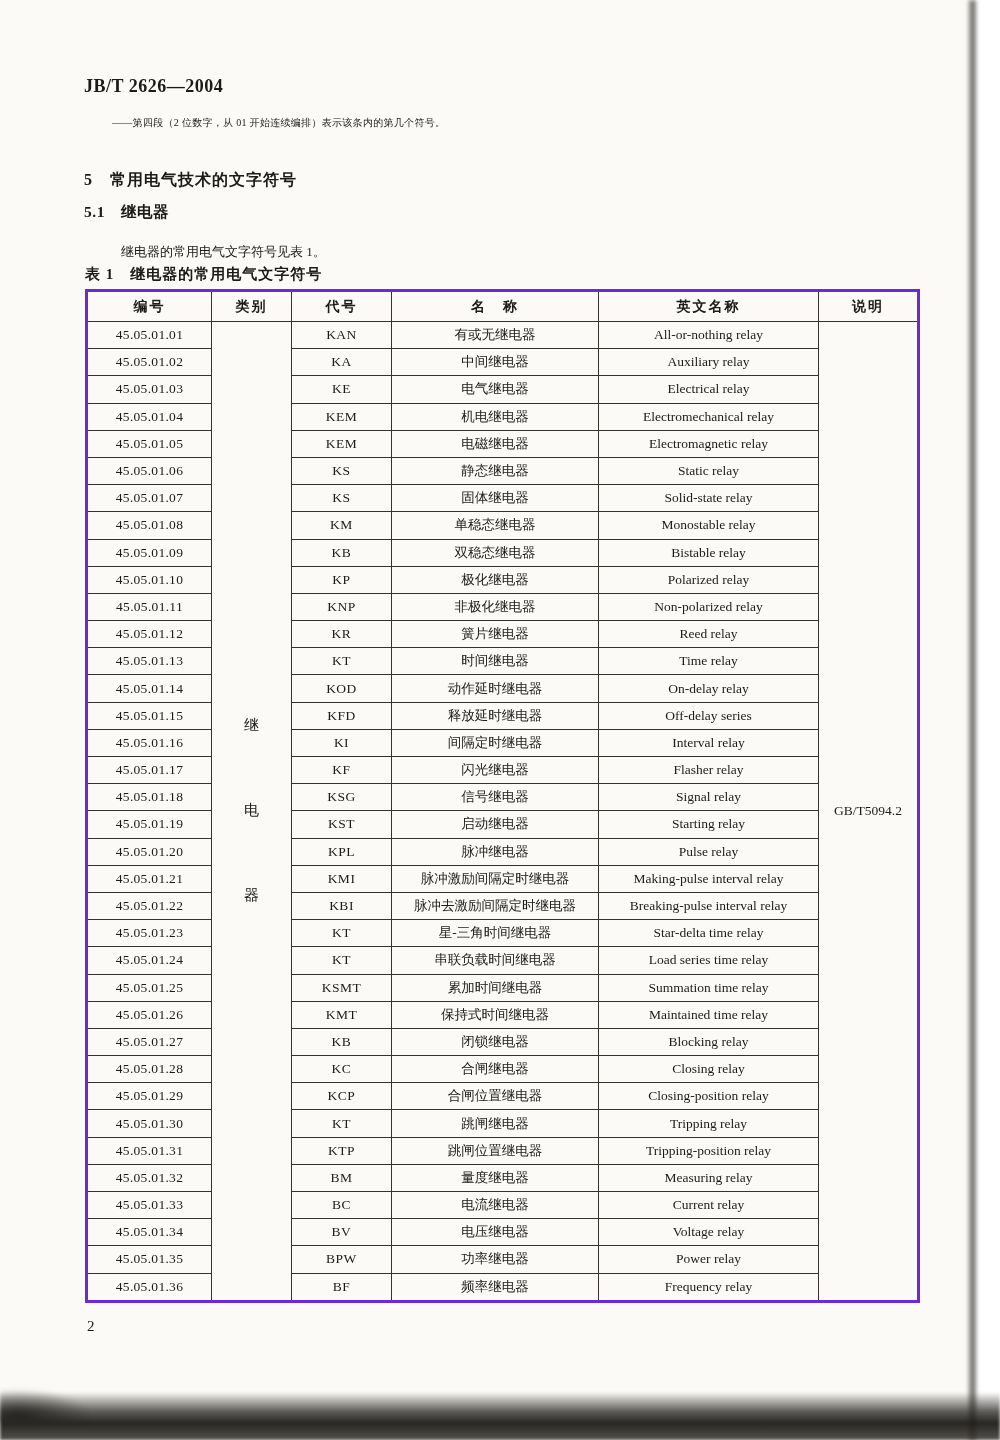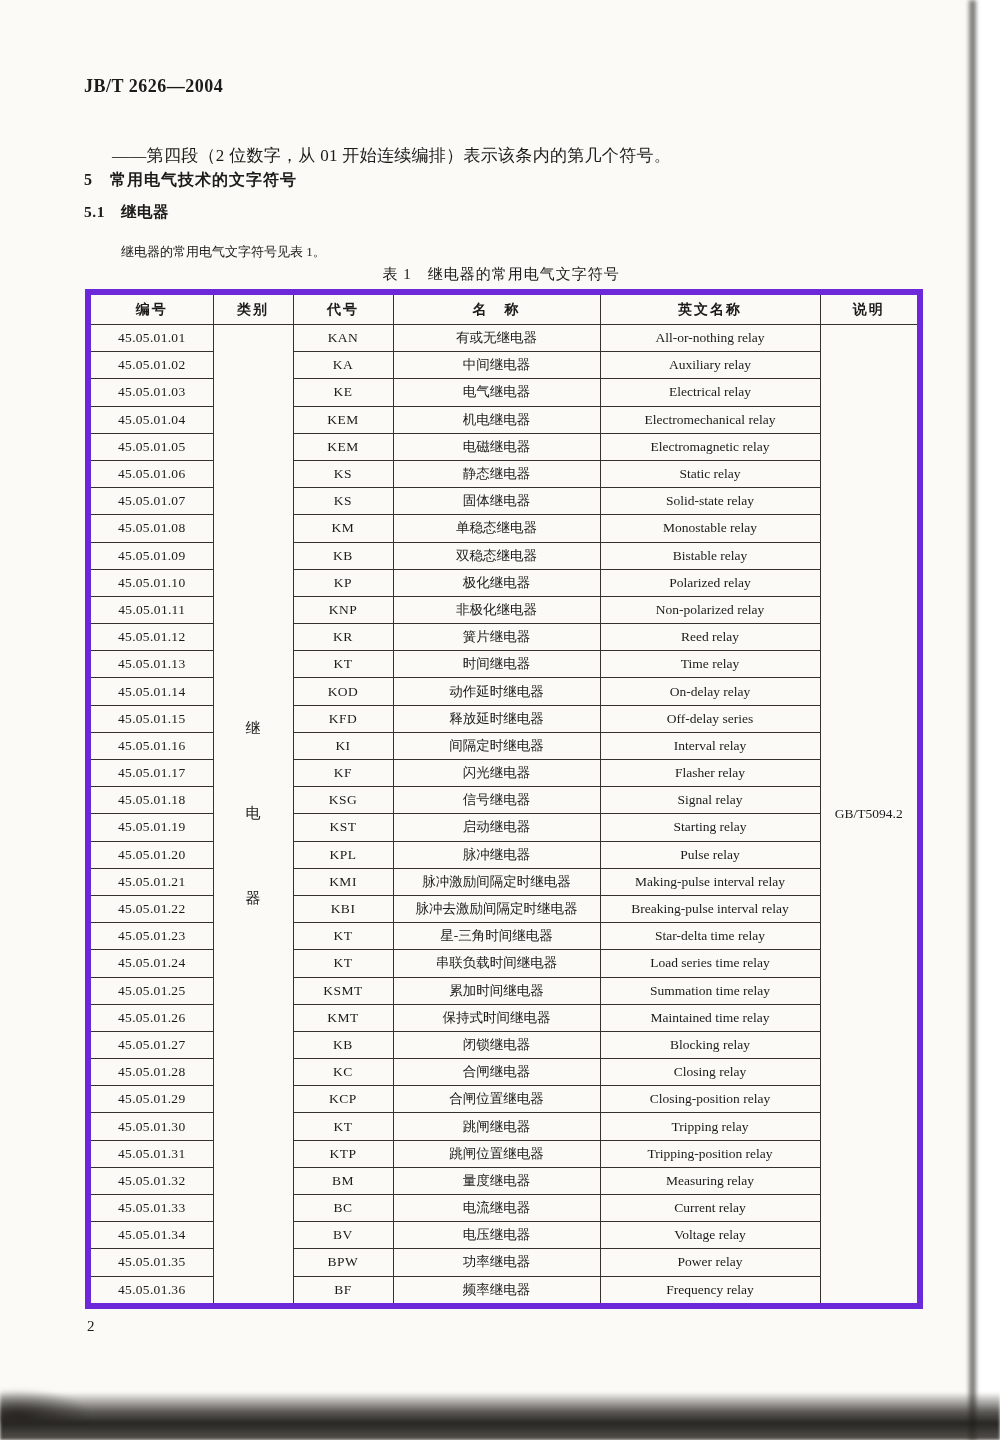--- a/index.html
+++ b/index.html
@@ -27,30 +27,30 @@
     filter:blur(2px);
   }
   .watermark{
     position:absolute;left:280px;top:133px;z-index:1;
     font-family:"Liberation Sans","DejaVu Sans",sans-serif;
     font-size:64px;font-weight:bold;letter-spacing:3px;
     color:rgba(170,189,201,.72);
   }
   .content{position:relative;z-index:2;}
   .doc-number{position:absolute;left:84px;top:76px;font-size:18px;font-weight:bold;letter-spacing:.5px;}
-  .intro-line{position:absolute;left:112px;top:144px;font-size:17px;letter-spacing:.3px;}
+  .intro-line{position:absolute;left:112px;top:116px;font-size:10px;letter-spacing:.3px;}
   .section-heading{position:absolute;left:84px;top:170px;font-size:16px;font-weight:bold;letter-spacing:1px;}
   .subsection-heading{position:absolute;left:84px;top:202px;font-size:15.5px;font-weight:bold;letter-spacing:.5px;}
   .subsection-text{position:absolute;left:121px;top:243px;font-size:13px;}
-  .table-title{position:absolute;left:85px;top:265px;width:832px;text-align:center;font-size:15px;font-weight:normal;letter-spacing:1px;}
+  .table-title{position:absolute;left:85px;top:265px;width:832px;text-align:left;font-size:15px;font-weight:bold;letter-spacing:1px;}
   .page-number{position:absolute;left:87px;top:1318px;font-size:15px;}
   table.symtable{
     position:absolute;left:85px;top:289px;width:832px;
     border-collapse:collapse;table-layout:fixed;
-    border:6px solid #6d28d9;
+    border:3px solid #6d28d9;
   }
   .symtable th,.symtable td{
     border:1px solid #35322e;padding:0 2px;text-align:center;
     overflow:hidden;white-space:nowrap;
   }
   .symtable th{height:29px;font-size:14px;font-weight:600;letter-spacing:2px;}
   .symtable td{height:26.2px;font-size:13.5px;}
   .c-id{font-size:13.5px;letter-spacing:.3px;}
   .c-code{font-size:14px;letter-spacing:.5px;}
   .c-name{font-size:13.5px;margin-left:24px;}

